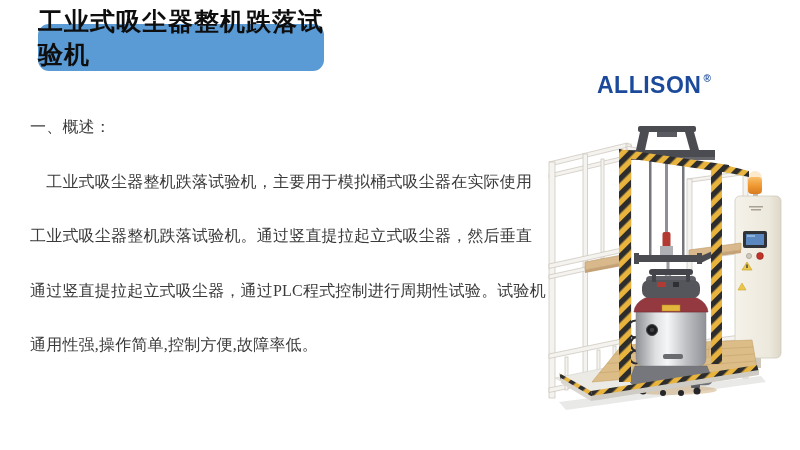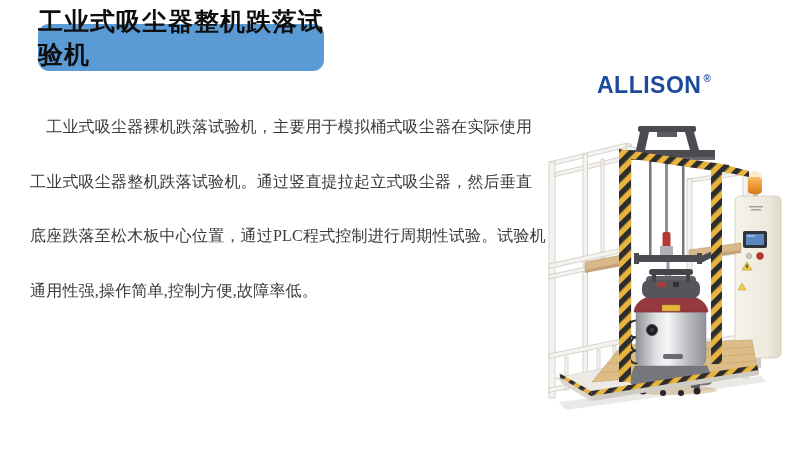--- a/index.html
+++ b/index.html
@@ -58,23 +58,24 @@
   <div class="banner">
     <span>工业式吸尘器整机跌落试验机</span>
   </div>
 
   <div class="logo">
     <span class="latin">ALLISON</span>
     <span class="reg">®</span>
   </div>
 
   <div class="bodytext">
-    <div>　工业式吸尘器裸机跌落试验机，主要用于模拟桶式吸尘器在实际使用</div>
+    <div>一、概述：</div>
+    <div>　工业式吸尘器整机跌落试验机，主要用于模拟桶式吸尘器在实际使用</div>
     <div>工业式吸尘器整机跌落试验机。通过竖直提拉起立式吸尘器，然后垂直</div>
-    <div>底座跌落至松木板中心位置，通过PLC程式控制进行周期性试验。试验机</div>
+    <div>通过竖直提拉起立式吸尘器，通过PLC程式控制进行周期性试验。试验机</div>
     <div>通用性强,操作简单,控制方便,故障率低。</div>
     
     
     
     
     
     
     
     
     

